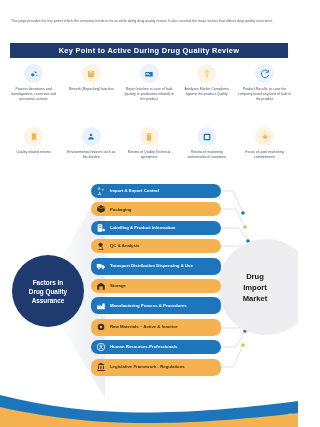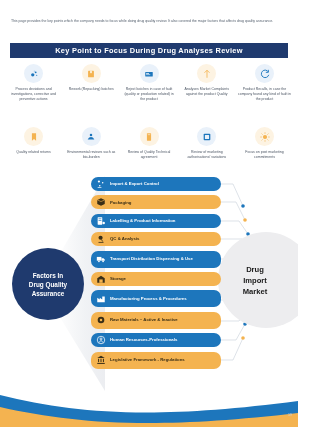--- a/index.html
+++ b/index.html
@@ -51,21 +51,21 @@
   }
   .icon-circle.blue{background:#e9f1fa;}
   .icon-circle.orange{background:#fdf3e2;}
   .glyph{width:10px;height:10px;display:block;}
   .icon-label{
     font-size:3.5px;line-height:5.2px;color:#4b5563;text-align:center;
     width:54px;
   }
 
   
-  .diagram{position:absolute;left:0;top:176px;width:298px;height:215px;}
+  .diagram{position:absolute;left:0;top:183px;width:298px;height:215px;}
 
   .funnel-shape{
     position:absolute;left:55px;top:0;width:50px;height:215px;
     background:linear-gradient(to right,#ffffff 0%,#eef0f3 60%,#e8eaee 100%);
     clip-path:polygon(100% 0%, 100% 100%, 0% 62%, 0% 40%);
     opacity:.85;
   }
 
   .left-circle{
     position:absolute;left:12px;top:72px;width:72px;height:72px;
@@ -115,21 +115,21 @@
   }
 </style>
 </head>
 <body>
 
 <div class="page">
 
   <div class="subtitle">This page provides the key points which the company needs to focus while doing drug quality review. It also covered the major factors that affects drug quality assurance.</div>
 
   <div class="banner">
-    <span class="banner-text">Key Point to Focus During Drug Analyses Review</span>
+    <span class="banner-text">Key Point to Active During Drug Quality Review</span>
   </div>
 
   <div class="icon-row row1">
 
     <div class="icon-cell">
       <div class="icon-circle blue">
         <svg class="glyph" viewBox="0 0 24 24" fill="#1d76bc">
             <circle cx="9" cy="14" r="4"></circle>
             <circle cx="16" cy="8" r="2.2"></circle>
             <circle cx="18.5" cy="15" r="1.4"></circle>

